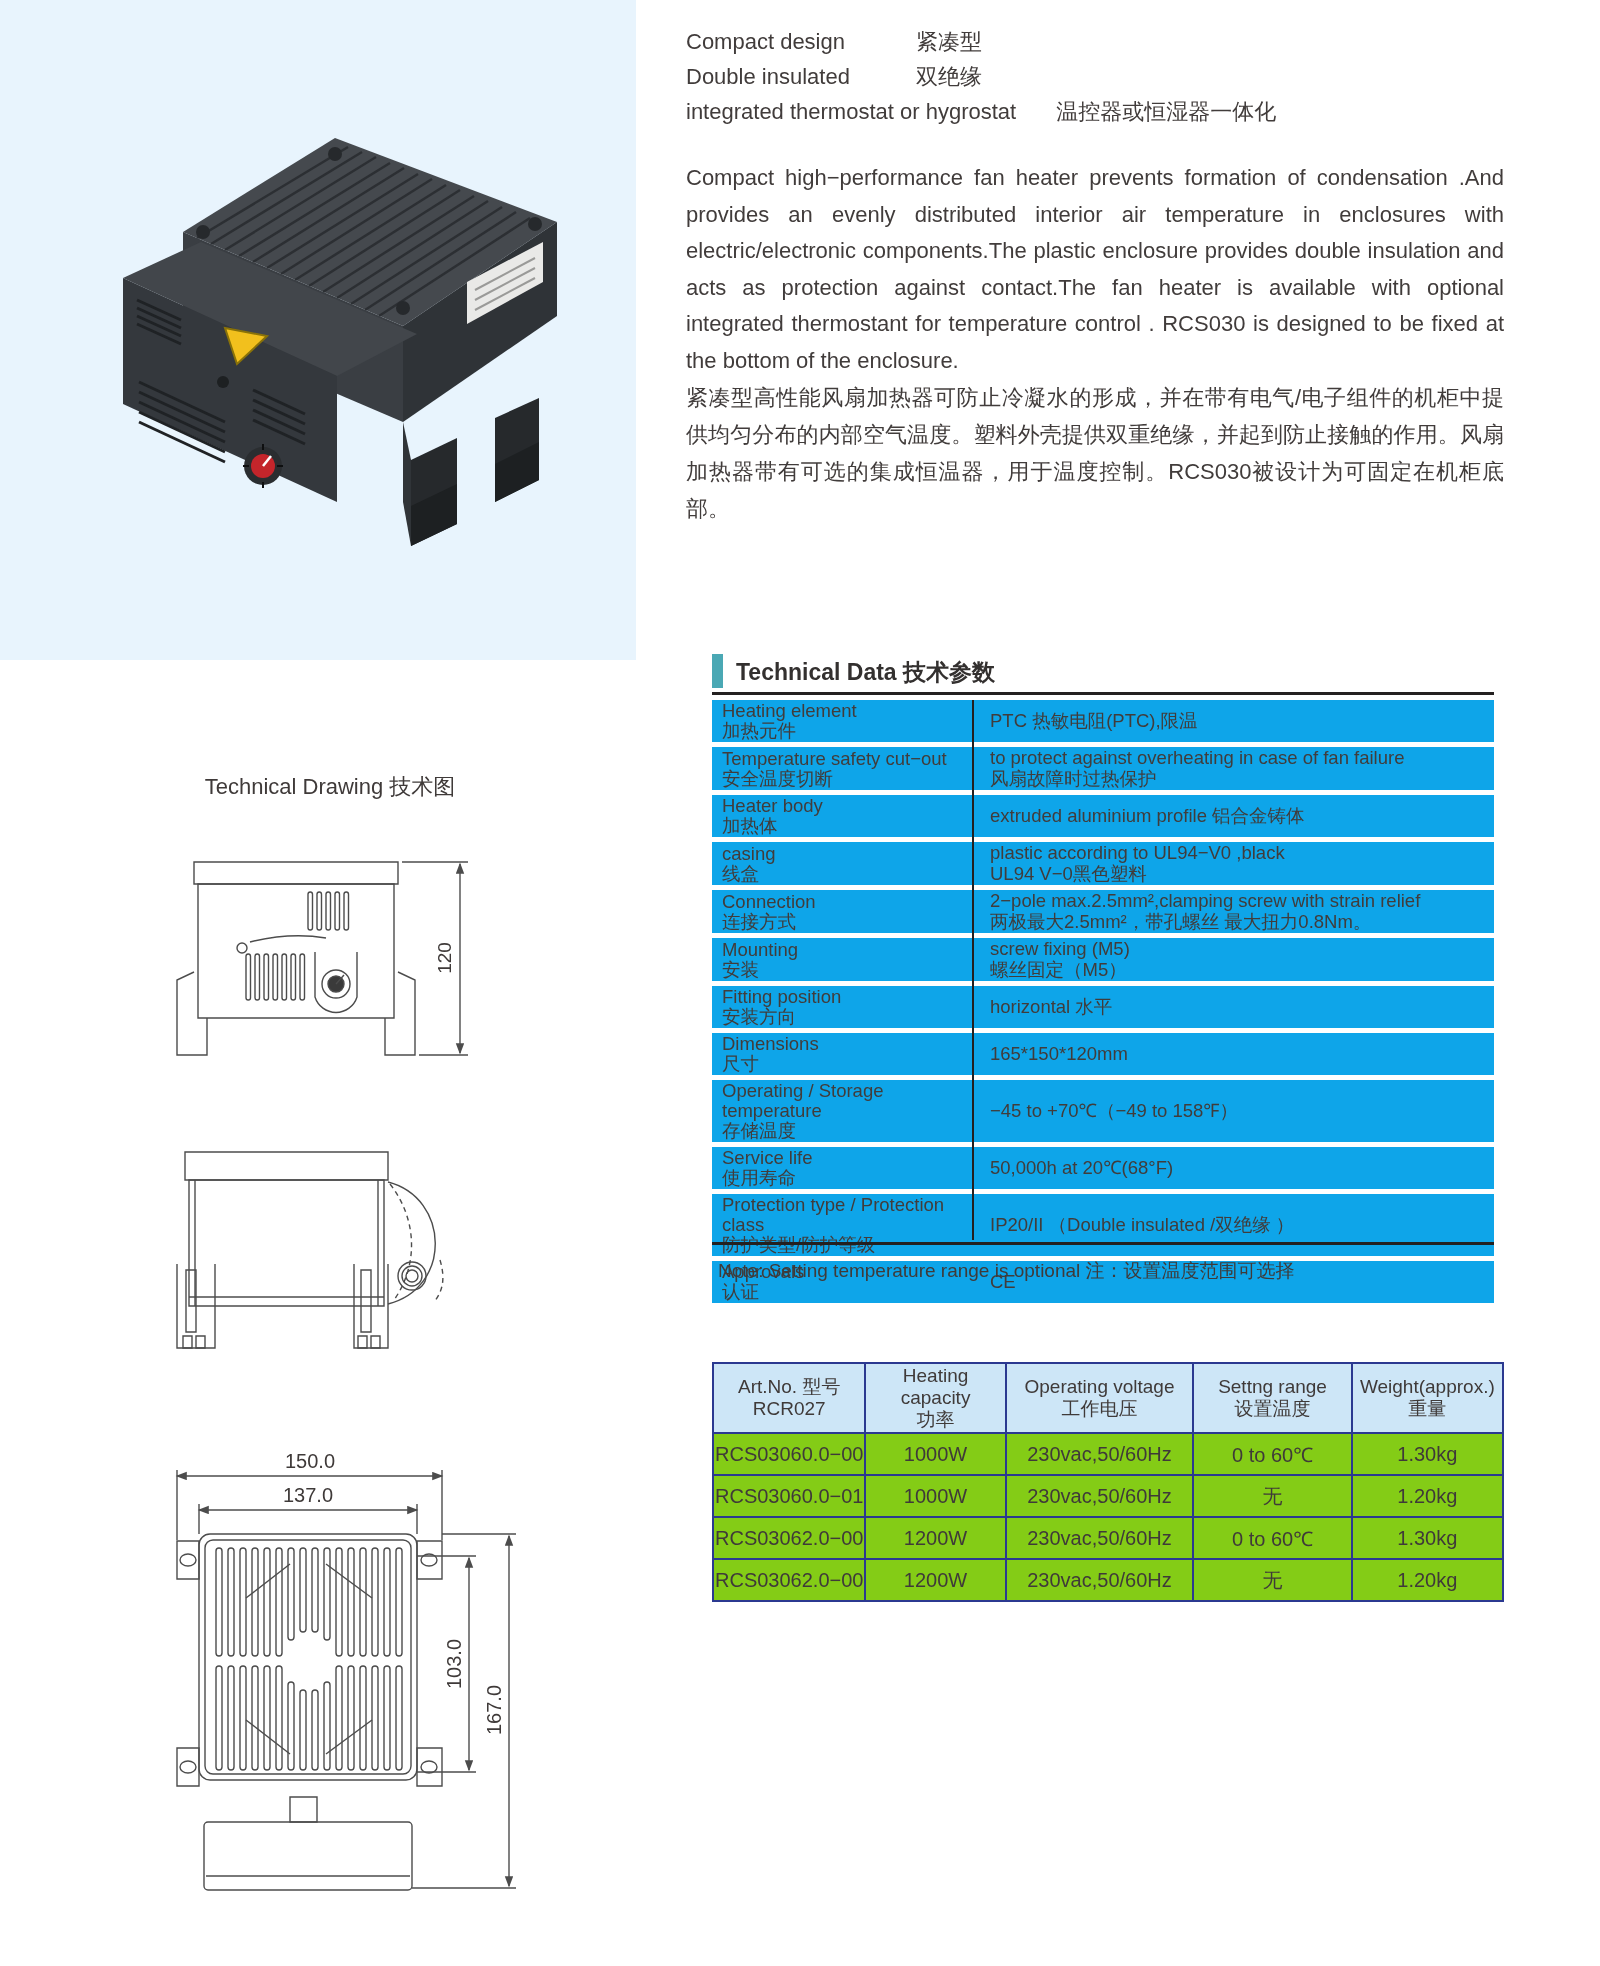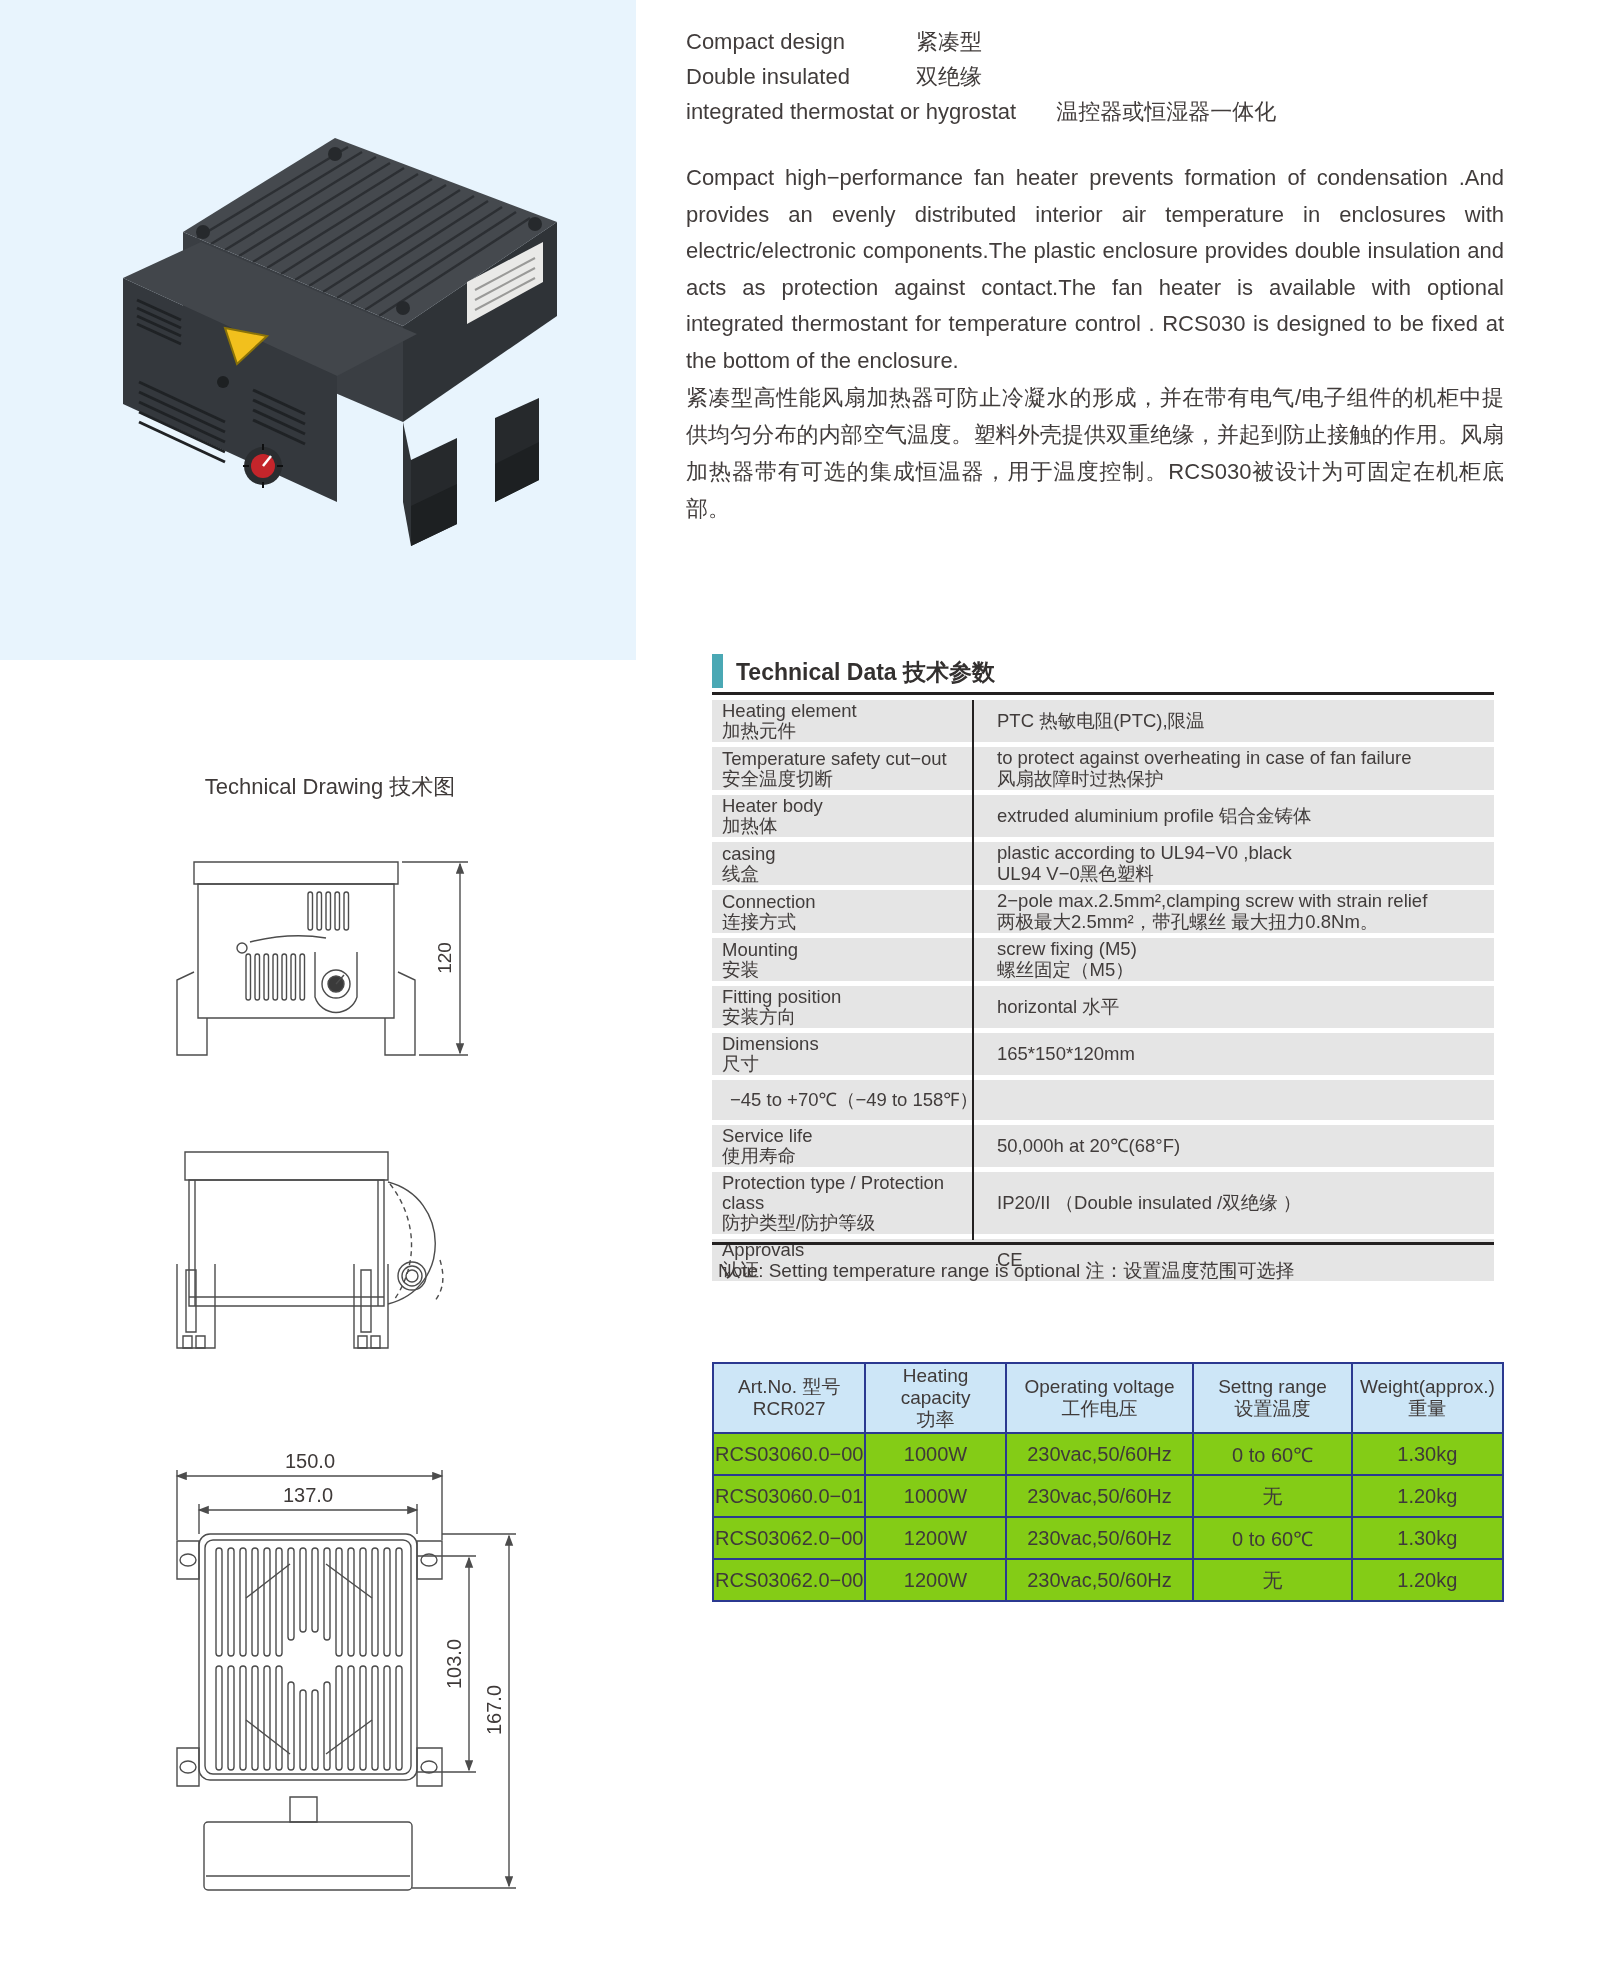--- a/index.html
+++ b/index.html
@@ -26,21 +26,21 @@
   .intro{position:absolute;left:686px;top:160px;width:818px;}
   .intro-en{font-size:22px;line-height:36.5px;text-align:justify;}
   .intro-cn{font-size:22px;line-height:37px;text-align:justify;}
 
   
   .tech-head{position:absolute;left:712px;top:654px;display:flex;align-items:flex-end;}
   .teal-bar{width:11px;height:34px;background:#4aa8b4;margin-right:13px;}
   .tech-title{font-size:23px;font-weight:bold;color:#33302f;}
   .tech-topline{position:absolute;left:712px;top:692px;width:782px;height:3px;background:#232020;}
   .tech-table{position:absolute;left:712px;top:700px;width:782px;}
-  .tech-row{display:flex;background:#e5e5e5;margin-bottom:5px;min-height:40px;gap:7px;}
+  .tech-row{display:flex;background:#0ea5e9;margin-bottom:5px;min-height:40px;}
   .tech-label{width:260px;padding:1px 4px 1px 10px;box-sizing:border-box;font-size:18.5px;
               line-height:20px;display:flex;flex-direction:column;justify-content:center;}
   .tech-value{flex:1;padding:1px 16px 1px 18px;font-size:18.5px;line-height:20.5px;
               display:flex;flex-direction:column;justify-content:center;}
   .v2:empty{display:none;}
   .tech-vline{position:absolute;left:972px;top:700px;width:2px;height:540px;background:#232020;}
   .tech-botline{position:absolute;left:712px;top:1242px;width:782px;height:3px;background:#232020;}
   .tech-note{position:absolute;left:718px;top:1258px;font-size:19px;color:#3f3a39;}
 
   
@@ -387,20 +387,24 @@
     <div class="tech-row">
       <div class="tech-label">
           <span>Dimensions</span>
           <span>尺寸</span>
         </div>
       <div class="tech-value">
           <span class="v1">165*150*120mm</span>
         </div>
     </div>
     <div class="tech-row">
+      <div class="tech-label">
+          <span>Operating / Storage temperature</span>
+          <span>存储温度</span>
+        </div>
       <div class="tech-value">
           <span class="v1">−45 to +70℃（−49 to 158℉）</span>
         </div>
     </div>
     <div class="tech-row">
       <div class="tech-label">
           <span>Service life</span>
           <span>使用寿命</span>
         </div>
       <div class="tech-value">

